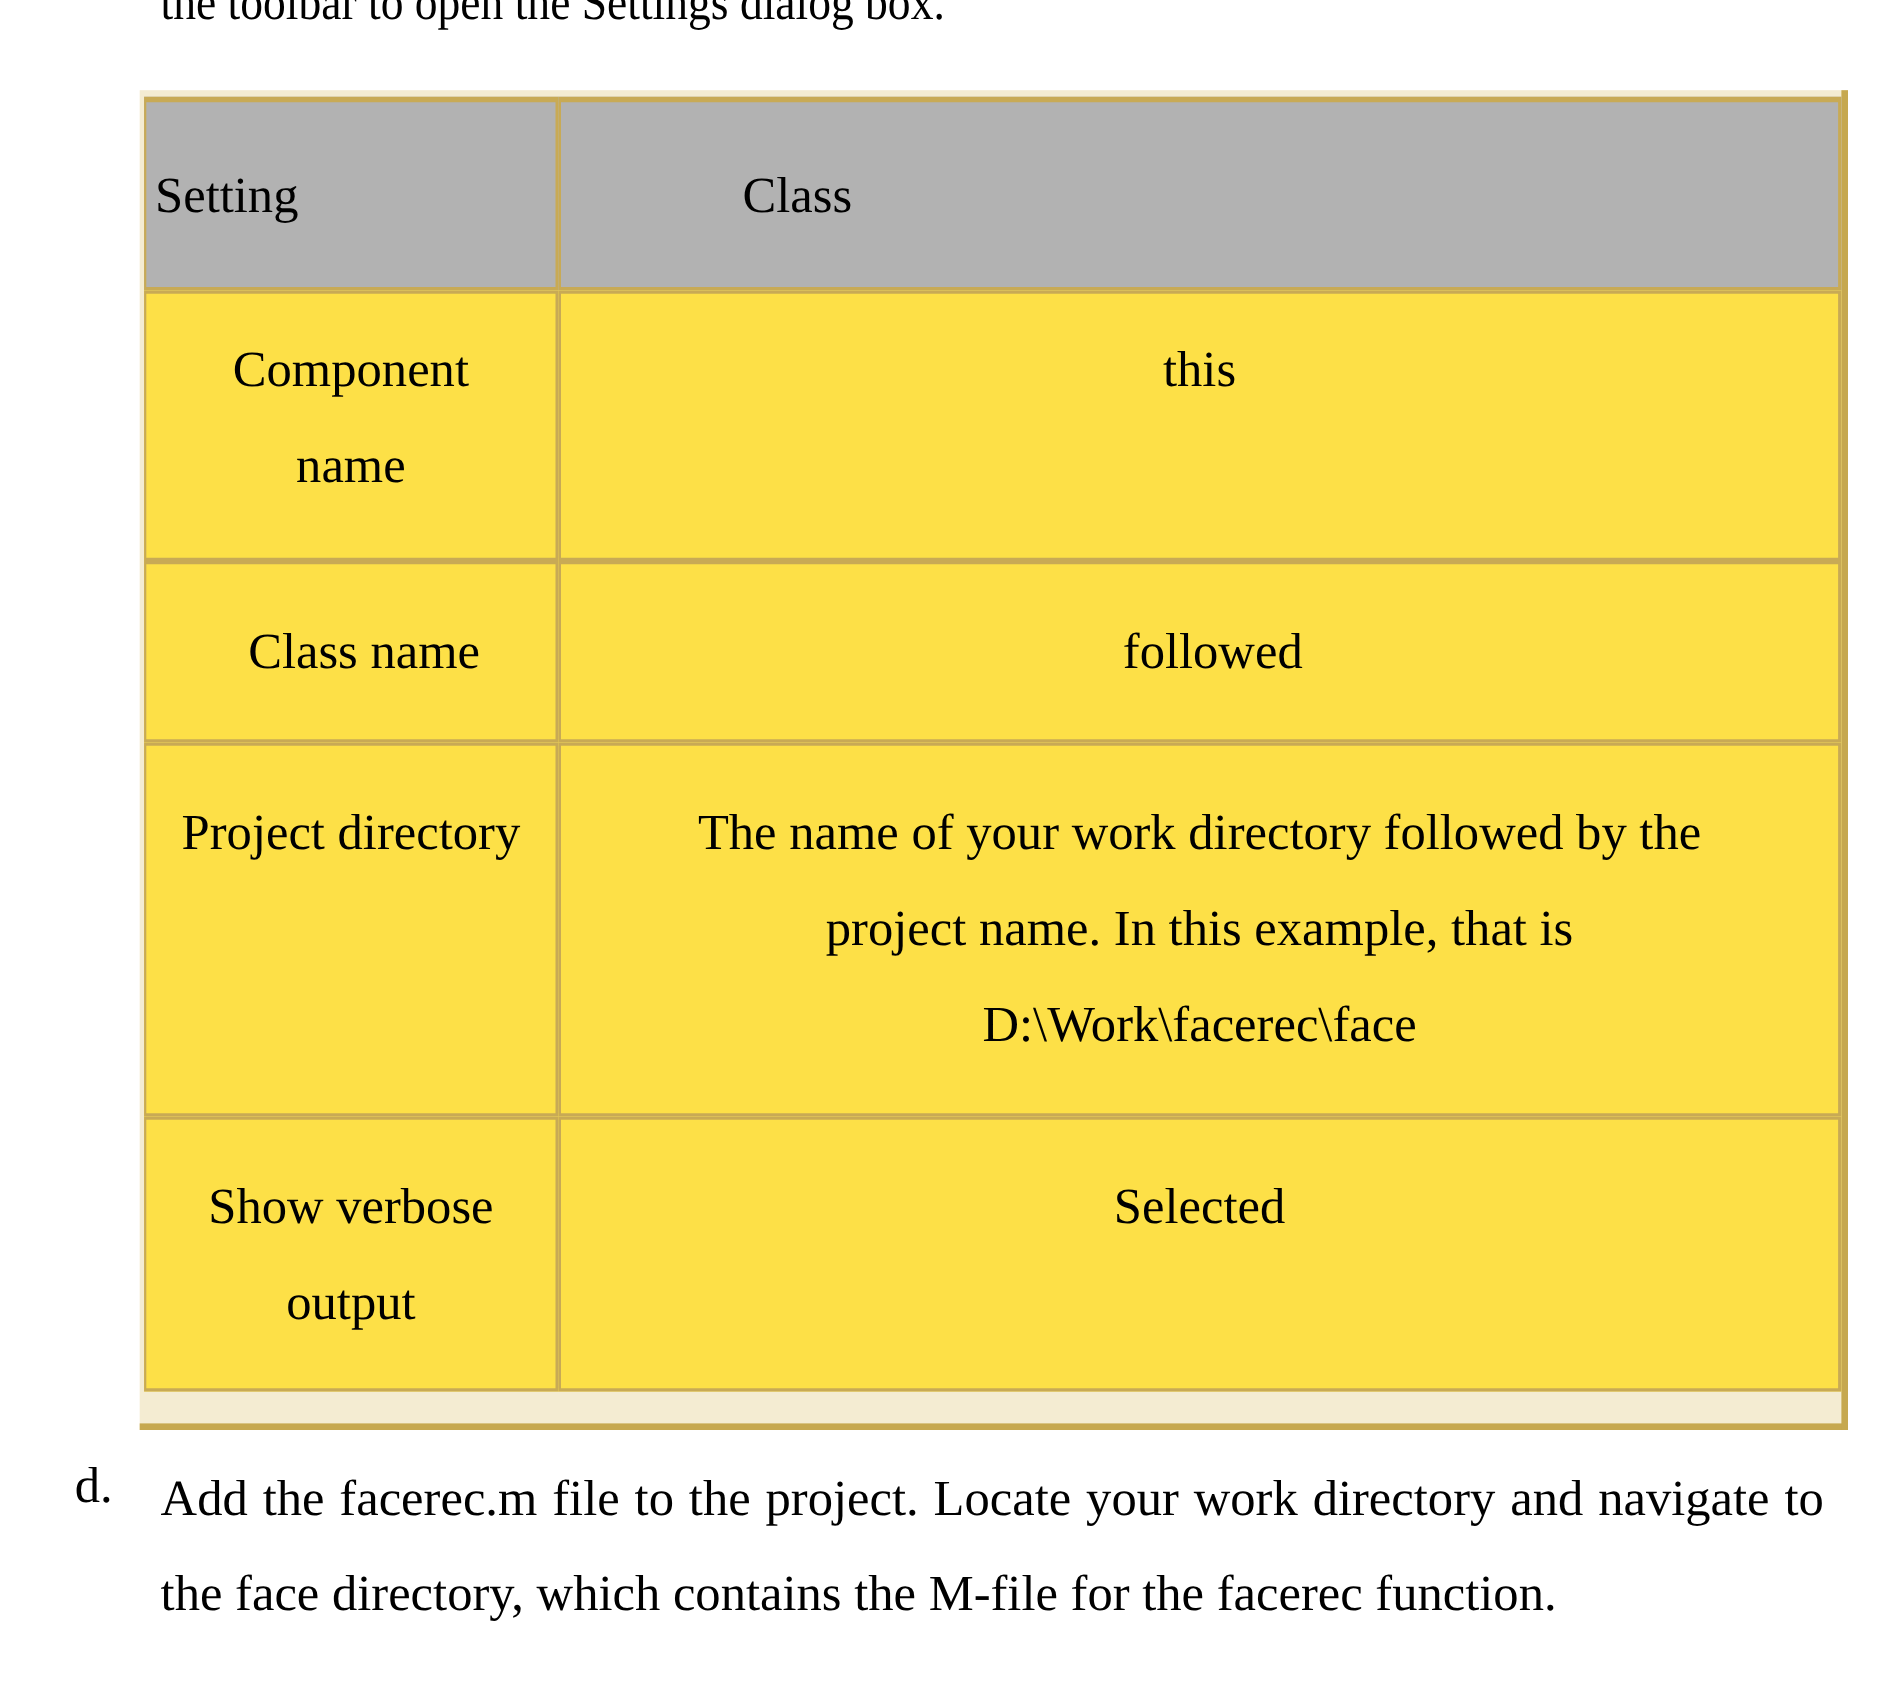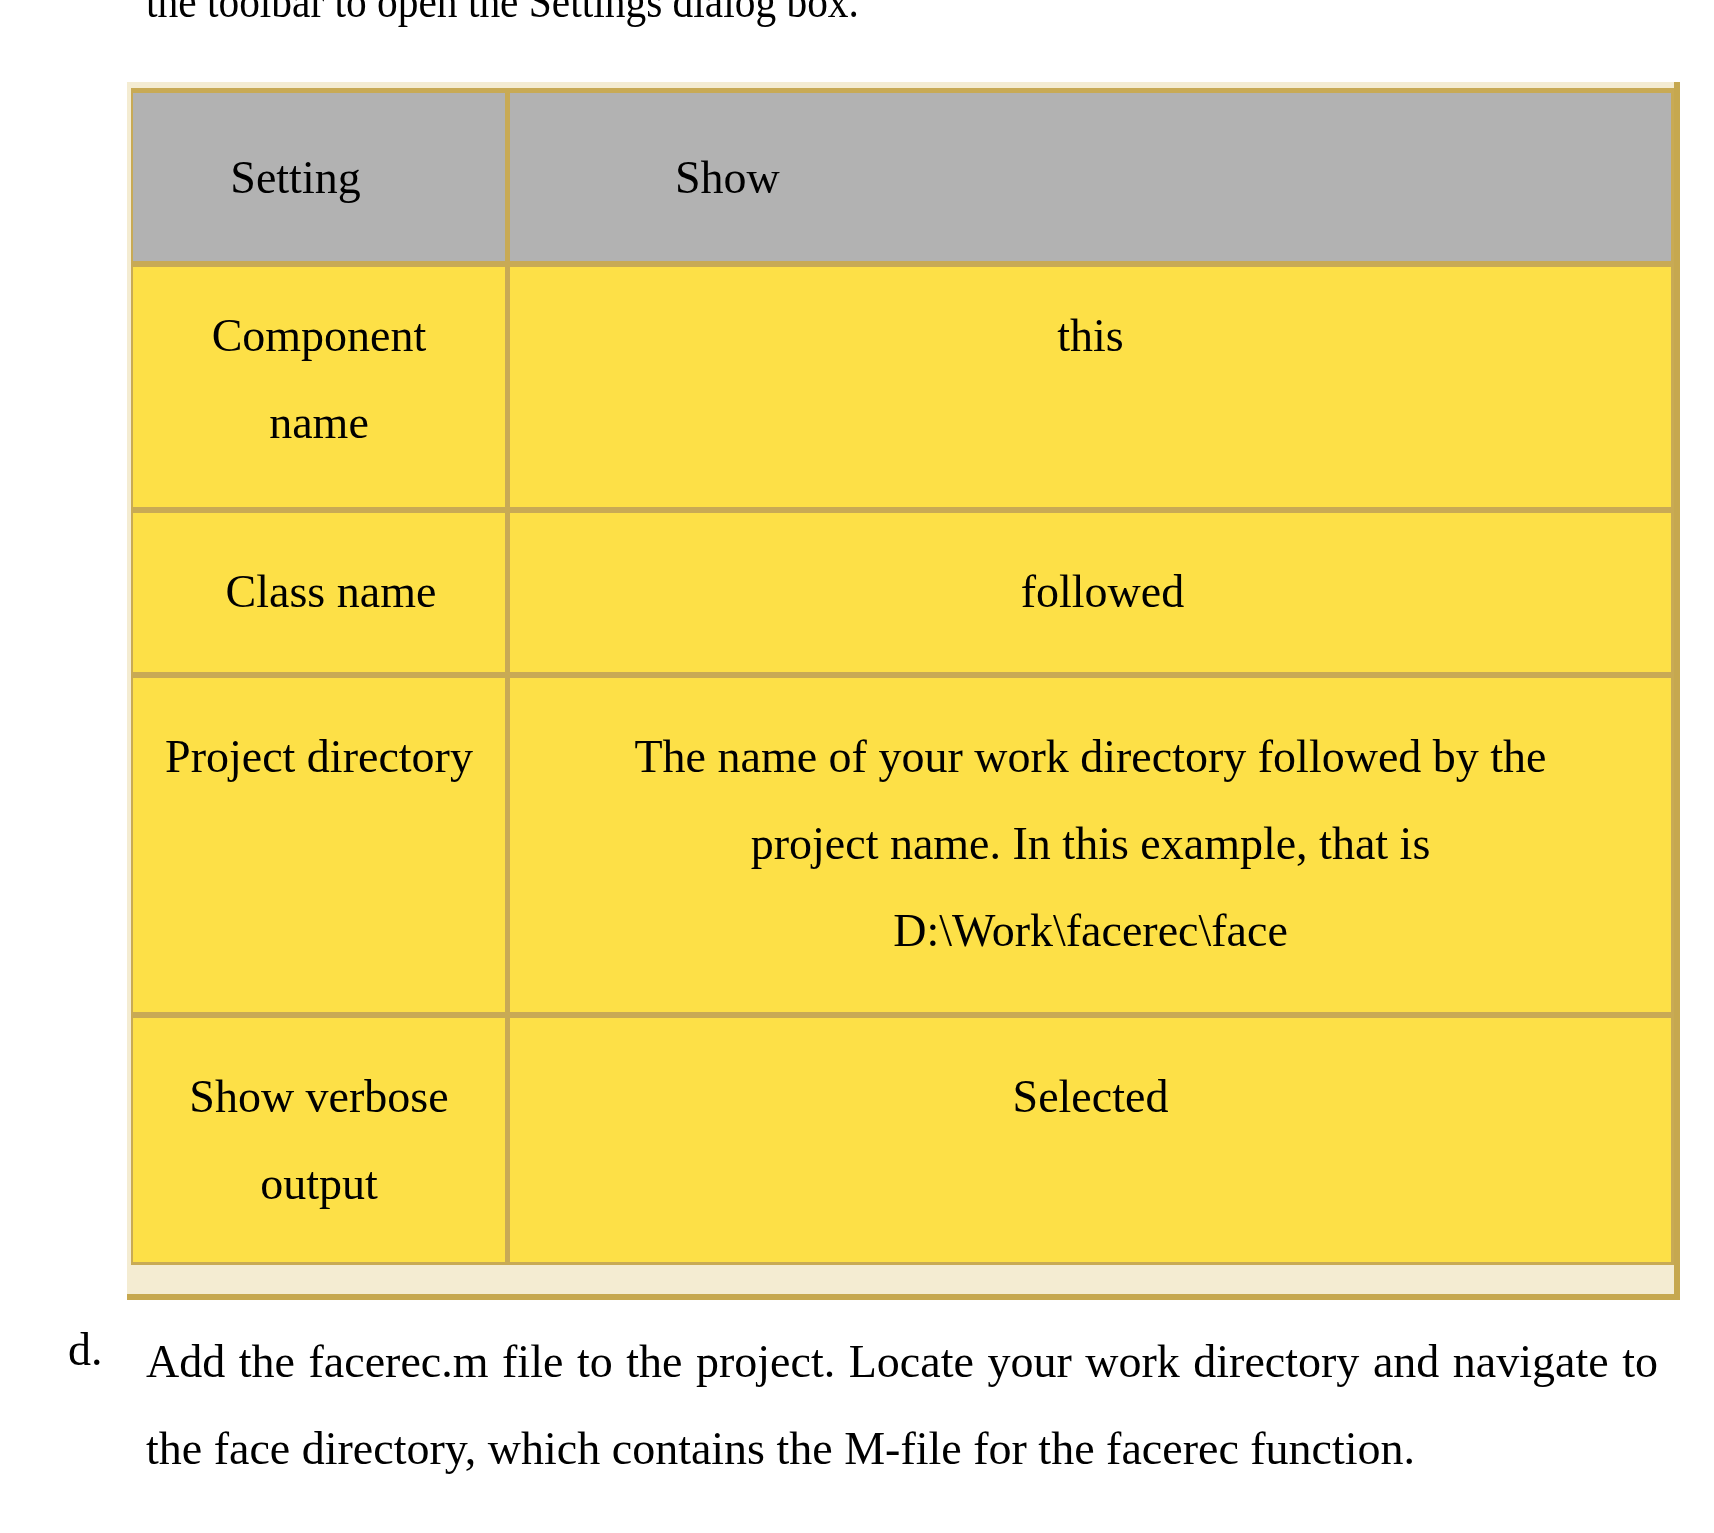--- a/index.html
+++ b/index.html
@@ -27,21 +27,21 @@
       border-left-width: 2px;
       text-align: center; vertical-align: top;
       font-size: 46px; line-height: 87px; font-weight: normal;
       padding: 0 8px;
       background: #fde047;
     }
     table.settings th {
       background: #b2b2b2; height: 168px; vertical-align: middle;
       border-top-width: 5px;
     }
-    table.settings th.col-setting { text-align: center; padding-right: 55px; }
+    table.settings th.col-setting { text-align: left; padding-right: 55px; }
     table.settings th.col-value { text-align: left; padding-left: 165px; }
     table.settings col.c1 { width: 377px; }
     table.settings tr.r1 td { height: 246px; padding-top: 25px; box-sizing: border-box; }
     table.settings tr.r2 td { height: 165px; padding-top: 35px; box-sizing: border-box; padding-left: 32px; }
     table.settings tr.r3 td { height: 340px; padding-top: 35px; box-sizing: border-box; }
     table.settings tr.r4 td { height: 250px; padding-top: 35px; box-sizing: border-box; }
     .cell-text { display: inline-block; }
     .list-item {
       position: absolute; left: 68px; top: 1306px; width: 1600px;
       font-size: 46px; line-height: 87px;
@@ -60,21 +60,21 @@
 <div class="table-frame"></div>
 
 <table class="settings">
   <colgroup>
     <col class="c1">
     <col class="c2">
   </colgroup>
   <thead>
     <tr>
       <th class="col-setting">Setting</th>
-      <th class="col-value">Show</th>
+      <th class="col-value">Class</th>
     </tr>
   </thead>
   <tbody>
     <tr class="r1">
       <td><span class="cell-text" style="width:260px">Component name</span></td>
       <td><span class="cell-text">this</span></td>
     </tr>
     <tr class="r2">
       <td><span class="cell-text">Class name</span></td>
       <td><span class="cell-text">followed</span></td>

